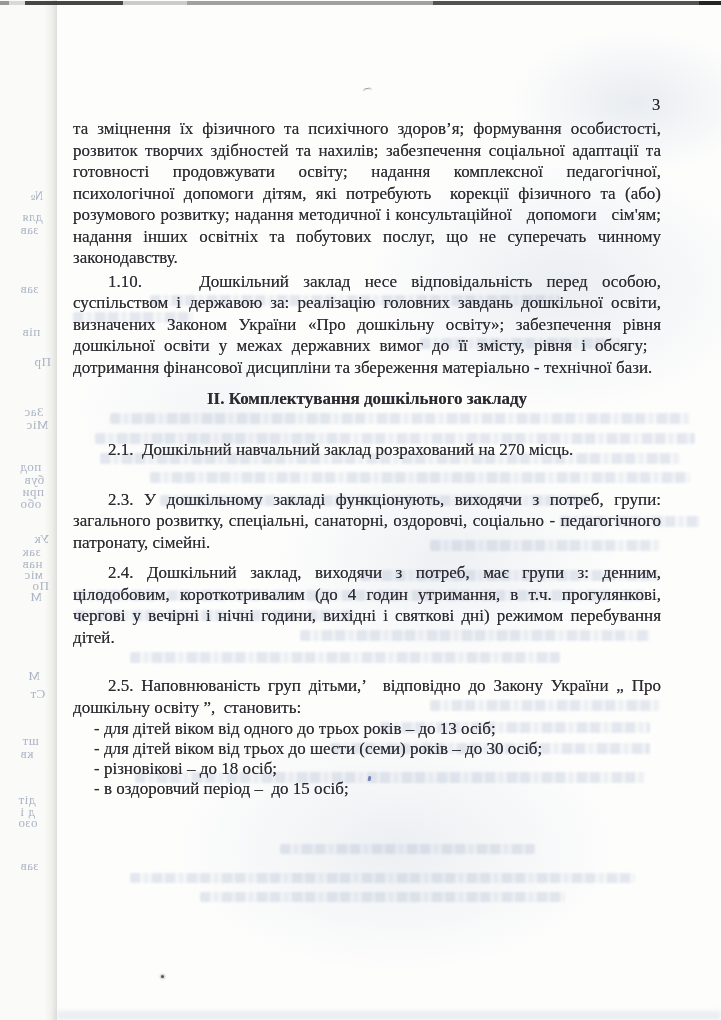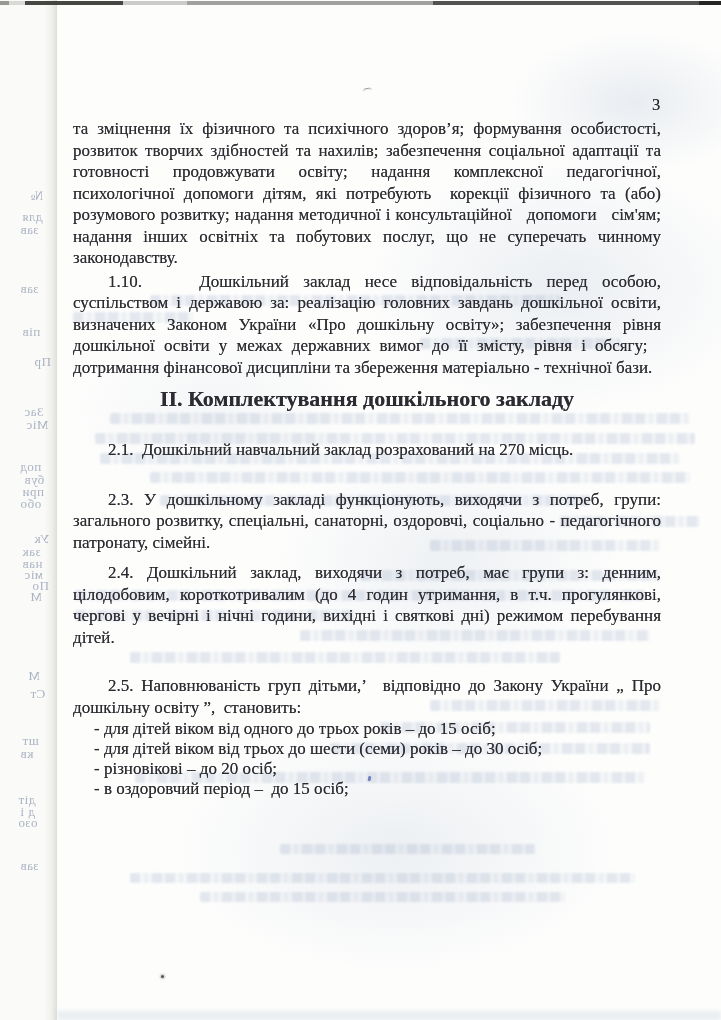--- a/index.html
+++ b/index.html
@@ -45,21 +45,21 @@
     white-space:nowrap; }
 
   .pagenum { position:absolute; top:95px; left:652px; z-index:3;
     font-size:16.5px; color:#2c2b31; text-shadow:0 0 .6px rgba(44,43,49,.7); }
 
   .content { position:absolute; left:73px; top:0; width:588px; z-index:3;
     color:#2c2b31; font-size:17px; line-height:21.5px;
     text-shadow:0 0 .6px rgba(44,43,49,.7); }
   .para { margin:0; text-align:justify; }
   .ind  { text-indent:35px; }
-  .heading { margin:0; font-size:22px; line-height:22px; font-weight:700; text-align:center; }
+  .heading { margin:0; font-size:17px; line-height:22px; font-weight:700; text-align:center; }
   .list { margin-top:1px; padding-left:21px; }
   .li { line-height:19.9px; text-align:left; }
 
   .squiggle { position:absolute; left:363px; top:88px; width:9px; height:5px; z-index:2;
     border-top:1.5px solid rgba(110,110,118,.75); border-radius:50%;
     transform:rotate(-10deg); filter:blur(.3px); }
   .ink-dot { position:absolute; left:161px; top:975px; width:3px; height:3px; z-index:2;
     background:rgba(48,48,54,.85); border-radius:50%;
     box-shadow:0 0 2px 1px rgba(90,90,100,.35); }
   .blue-tick { position:absolute; left:368px; top:776px; width:2.5px; height:5px; z-index:4;
@@ -127,23 +127,23 @@
 
   <div class="content">
     <p class="para" style="margin-top:118px">та зміцнення їх фізичного та психічного здоров’я; формування особистості, розвиток творчих здібностей та нахилів; забезпечення соціальної адаптації та готовності продовжувати освіту; надання комплексної педагогічної, психологічної допомоги дітям, які потребують&nbsp; корекції фізичного та (або) розумового розвитку; надання методичної і консультаційної&nbsp;&nbsp; допомоги&nbsp;&nbsp; сім'ям; надання інших освітніх та побутових послуг, що не суперечать чинному законодавству.</p>
     <p class="para ind" style="margin-top:2px">1.10.&nbsp;&nbsp;&nbsp; Дошкільний заклад несе відповідальність перед особою, суспільством і державою за: реалізацію головних завдань дошкільної освіти, визначених Законом України «Про дошкільну освіту»; забезпечення рівня дошкільної освіти у межах державних вимог до її змісту, рівня і обсягу;&nbsp;&nbsp; дотримання фінансової дисципліни та збереження матеріально - технічної бази.</p>
     <h2 class="heading" style="margin-top:10px">ІІ. Комплектування дошкільного закладу</h2>
     <p class="para ind" style="margin-top:29px">2.1.&nbsp; Дошкільний навчальний заклад розрахований на 270 місць.</p>
     <p class="para ind" style="margin-top:28px">2.3.&nbsp;&nbsp;У&nbsp; дошкільному&nbsp; закладі&nbsp; функціонують,&nbsp; виходячи&nbsp; з&nbsp; потреб,&nbsp; групи: загального розвитку, спеціальні, санаторні, оздоровчі, соціально - педагогічного патронату, сімейні.</p>
     <p class="para ind" style="margin-top:9px">2.4.&nbsp;&nbsp;Дошкільний&nbsp; заклад,&nbsp; виходячи&nbsp; з&nbsp; потреб,&nbsp; має&nbsp; групи&nbsp; з:&nbsp; денним, цілодобовим, короткотривалим (до 4 годин утримання, в т.ч. прогулянкові, чергові у вечірні і нічні години, вихідні і святкові дні) режимом перебування дітей.</p>
     <p class="para ind" style="margin-top:27px">2.5. Наповнюваність груп дітьми,’&nbsp; відповідно до Закону України „&nbsp;Про дошкільну освіту&nbsp;”,&nbsp; становить:</p>
     <div class="list">
-      <div class="li">- для дітей віком від одного до трьох років – до 15 осіб;</div>
+      <div class="li">- для дітей віком від одного до трьох років – до 13 осіб;</div>
       <div class="li">- для дітей віком від трьох до шести (семи) років – до 30 осіб;</div>
-      <div class="li">- різновікові – до 20 осіб;</div>
+      <div class="li">- різновікові – до 18 осіб;</div>
       <div class="li">- в оздоровчий період –&nbsp; до 15 осіб;</div>
     </div>
   </div>
 
   <div class="squiggle"></div>
   <div class="ink-dot"></div>
   <div class="blue-tick"></div>
 </div>
 
 </body></html>

